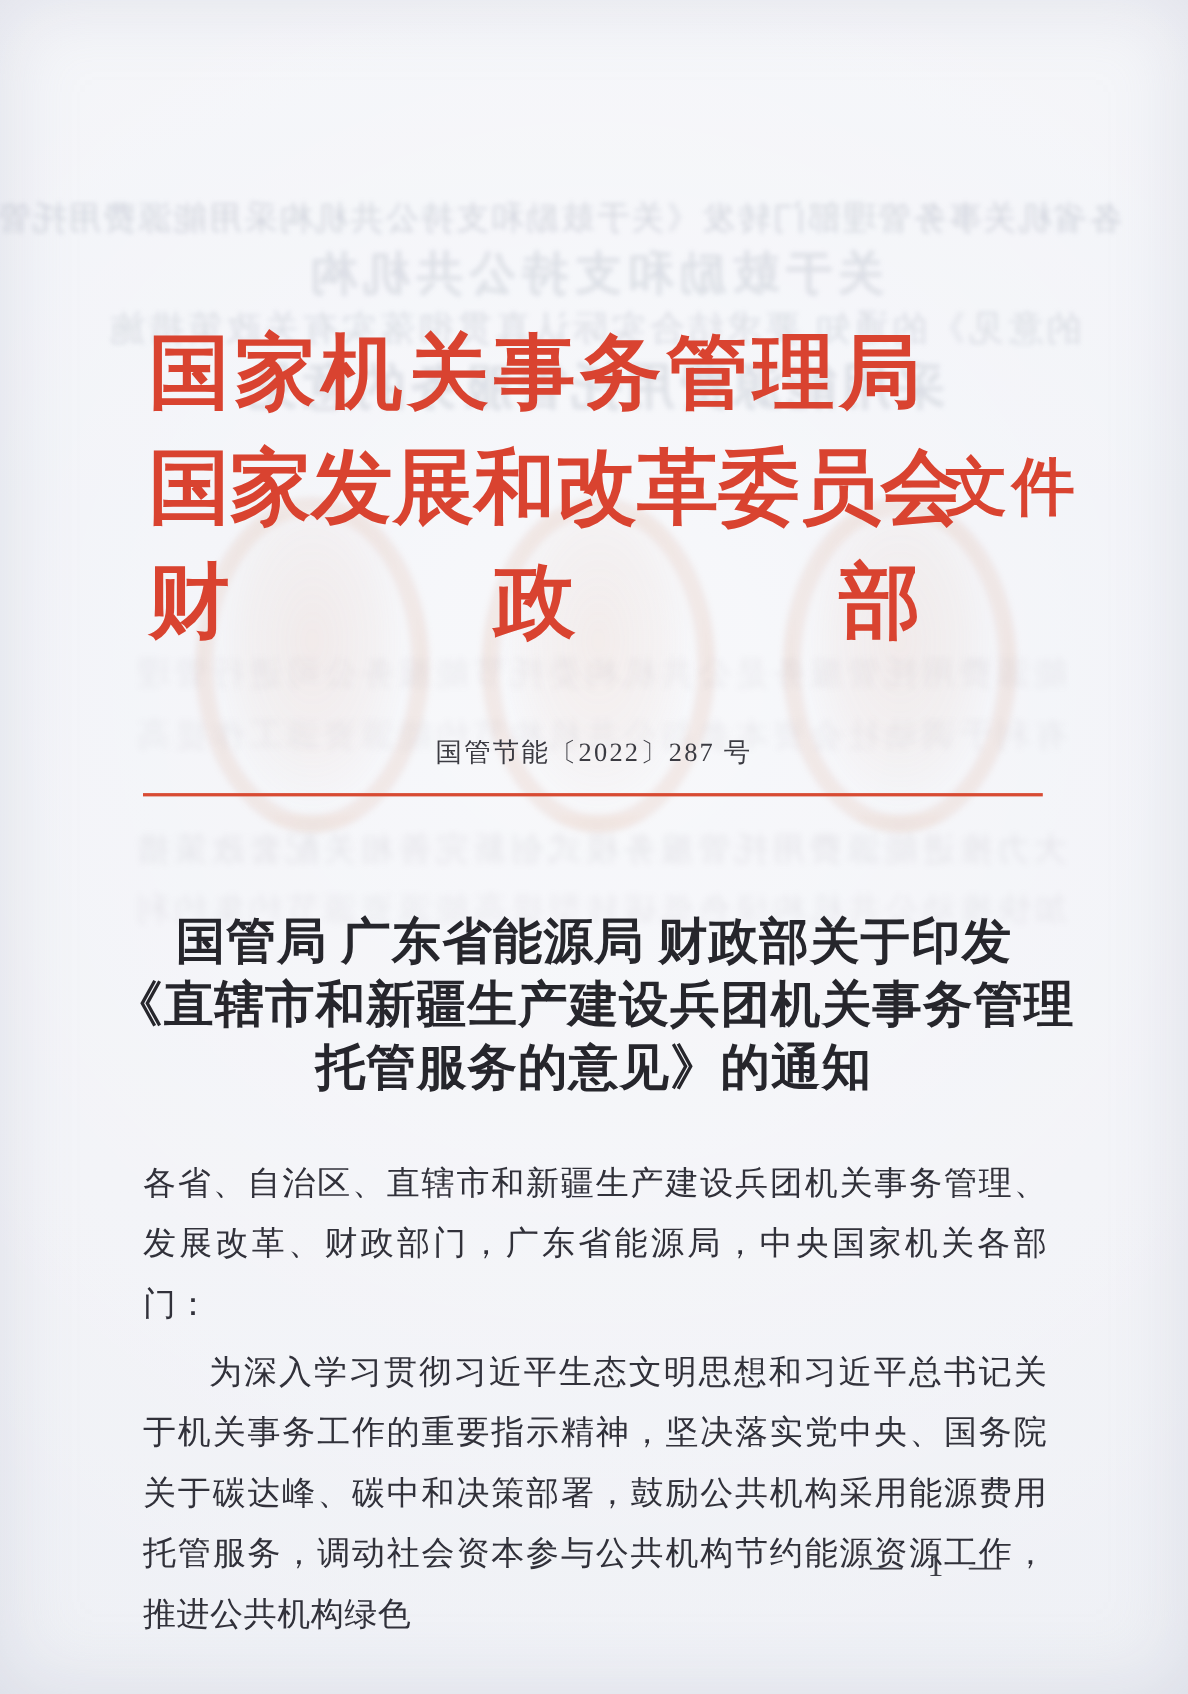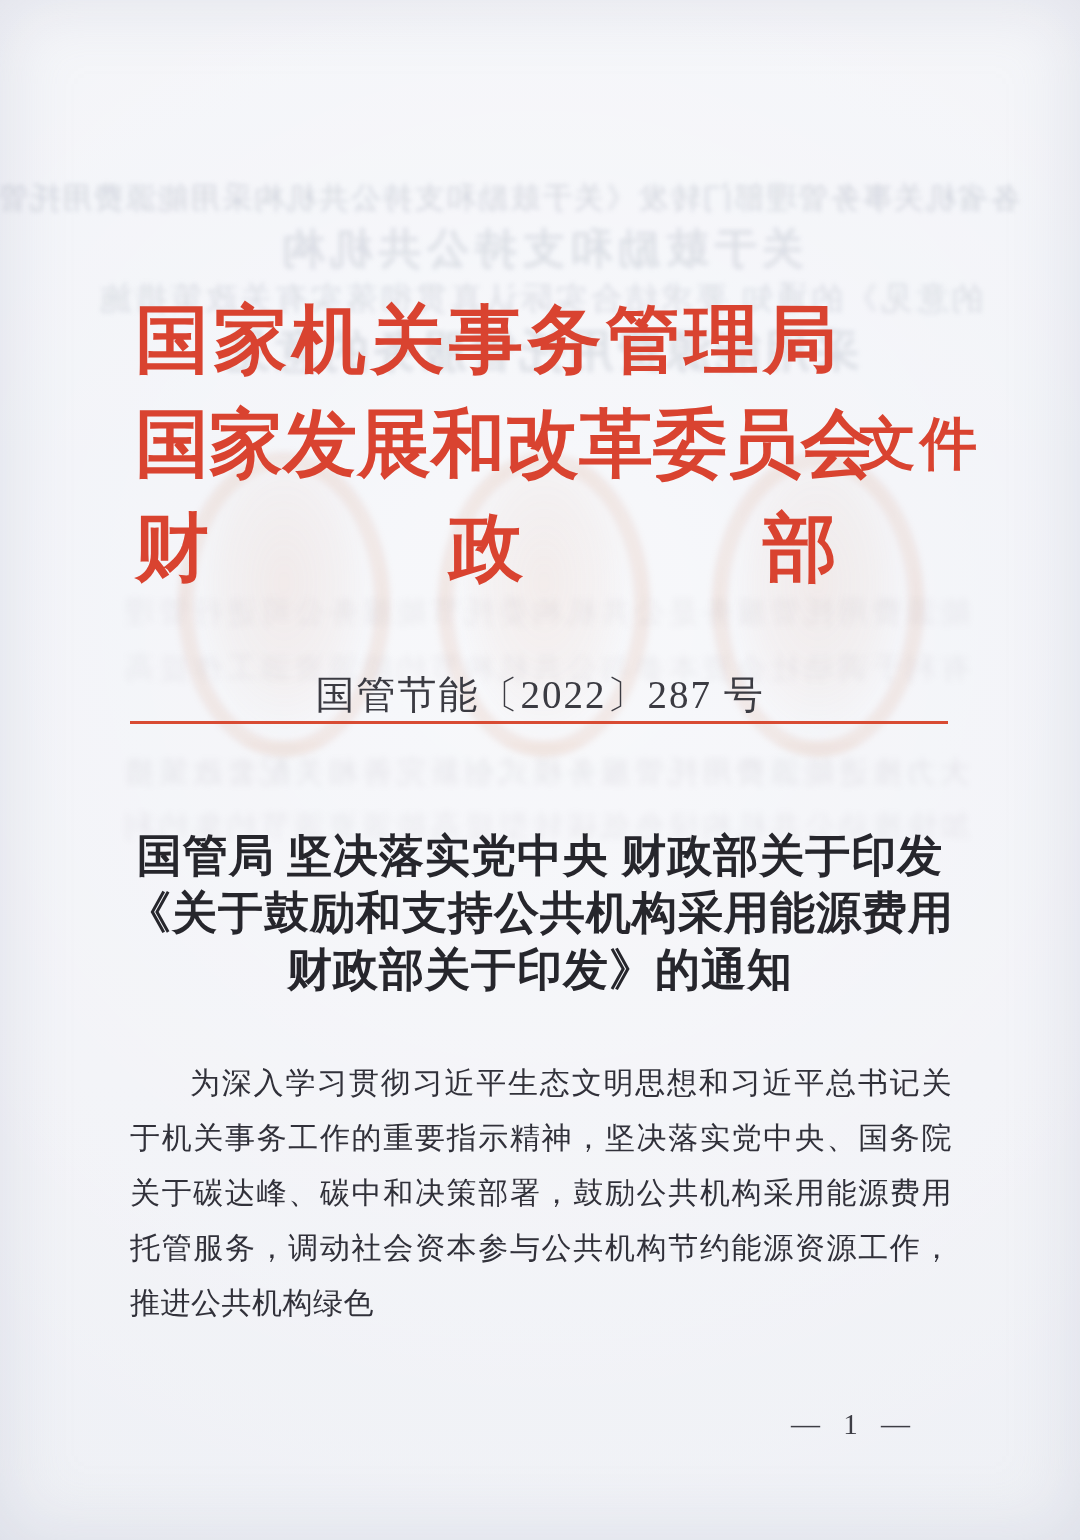--- a/index.html
+++ b/index.html
@@ -87,21 +87,21 @@
     margin-left: 22px;
     letter-spacing: 4px;
     white-space: nowrap;
   }
 
   
   .doc-number {
     position: absolute;
     top: 668px; left: 0; width: 100%;
     text-align: center;
-    font-size: 39px;
+    font-size: 24px;
     color: #3b3b42;
     letter-spacing: 2px;
   }
   .red-divider {
     position: absolute;
     top: 721px; left: 130px;
     width: 818px; height: 3px;
     background: #d84b33;
   }
 
@@ -197,24 +197,25 @@
           <span>部</span>
         </div>
     </div>
   </div>
 
   <div class="doc-number">国管节能〔2022〕287 号</div>
 
   <div class="red-divider"></div>
 
   <div class="doc-title">
-    <div>国管局 坚决落实党中央 财政部关于印发</div>
-    <div>《关于鼓励和支持公共机构采用能源费用</div>
-    <div>财政部关于印发》的通知</div>
+    <div>国管局 广东省能源局 财政部关于印发</div>
+    <div>《直辖市和新疆生产建设兵团机关事务管理</div>
+    <div>托管服务的意见》的通知</div>
   </div>
 
   <div class="doc-body">
+    <p>各省、自治区、直辖市和新疆生产建设兵团机关事务管理、发展改革、财政部门，广东省能源局，中央国家机关各部门：</p>
     <p class="indent">为深入学习贯彻习近平生态文明思想和习近平总书记关于机关事务工作的重要指示精神，坚决落实党中央、国务院关于碳达峰、碳中和决策部署，鼓励公共机构采用能源费用托管服务，调动社会资本参与公共机构节约能源资源工作，推进公共机构绿色</p>
   </div>
 
   <div class="page-number">— 1 —</div>
 
 </div>
 
 </body></html>

